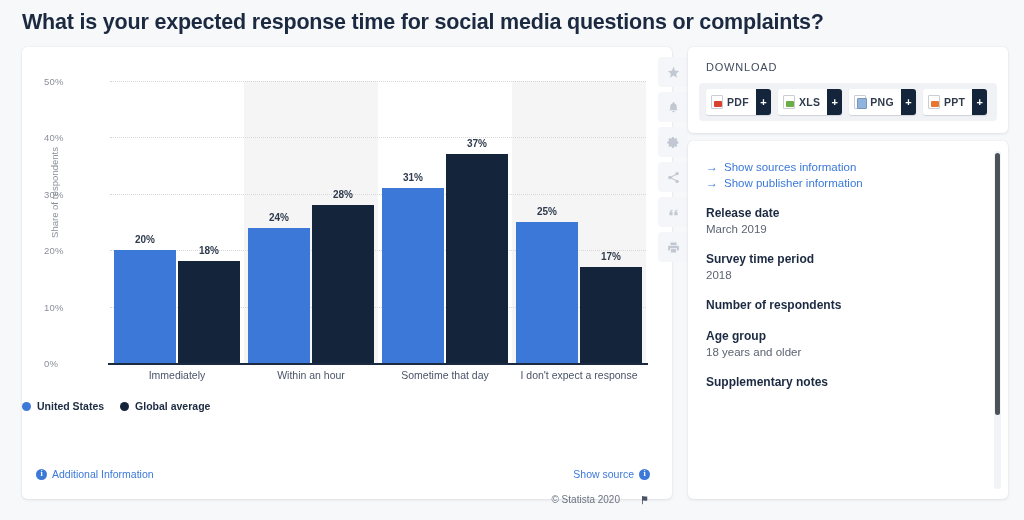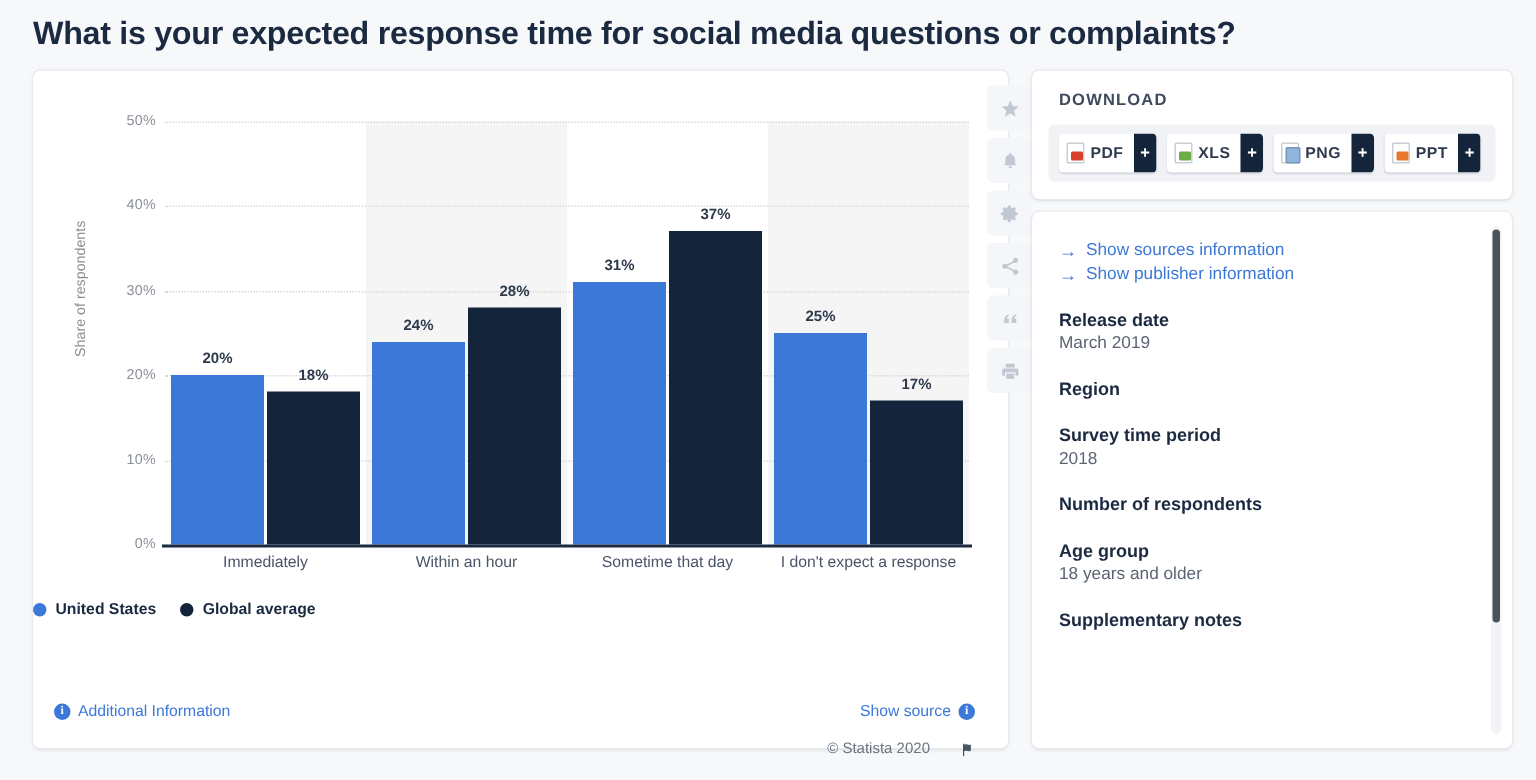--- a/index.html
+++ b/index.html
@@ -81,23 +81,22 @@
     position: absolute;
     left: 86px;
     top: 316px;
     width: 540px;
     height: 2px;
     background: #1b2a41;
   }
 
   .ytick {
     position: absolute;
-    right: 0;
+    right: 16px;
     width: 44px;
-    text-align: right;
     font-size: 9.5px;
     color: #8a8f98;
     transform: translateY(-50%);
     letter-spacing: 0.2px;
   }
   #ytick-wrap {
     position: absolute;
     left: 30px;
     top: 34px;
     width: 52px;
@@ -232,21 +231,21 @@
     display: flex; align-items: center; justify-content: center;
     line-height: 1;
     font-family: "Liberation Serif", serif;
   }
 
   
   #download-heading {
     position: absolute;
     left: 18px; top: 14px;
     font-size: 11px;
-    font-weight: bold;
+    font-weight: normal;
     letter-spacing: 0.8px;
     color: #3f4a5e;
   }
   #download-row {
     position: absolute;
     left: 11px; top: 36px;
     width: 298px; height: 38px;
     background: #f0f2f5;
     border-radius: 4px;
     display: flex;
@@ -525,21 +524,20 @@
     </div>
 
     <div class="src-link">
       <span class="arrow-ico">→</span>
       <span>Show publisher information</span>
     </div>
 
     <div class="src-heading">Release date</div>
     <div class="src-value">March 2019</div>
 
-    <div class="src-heading">Region</div>
 
     <div class="src-heading">Survey time period</div>
     <div class="src-value">2018</div>
 
     <div class="src-heading">Number of respondents</div>
 
     <div class="src-heading">Age group</div>
     <div class="src-value">18 years and older</div>
 
     <div class="src-heading">Supplementary notes</div>

